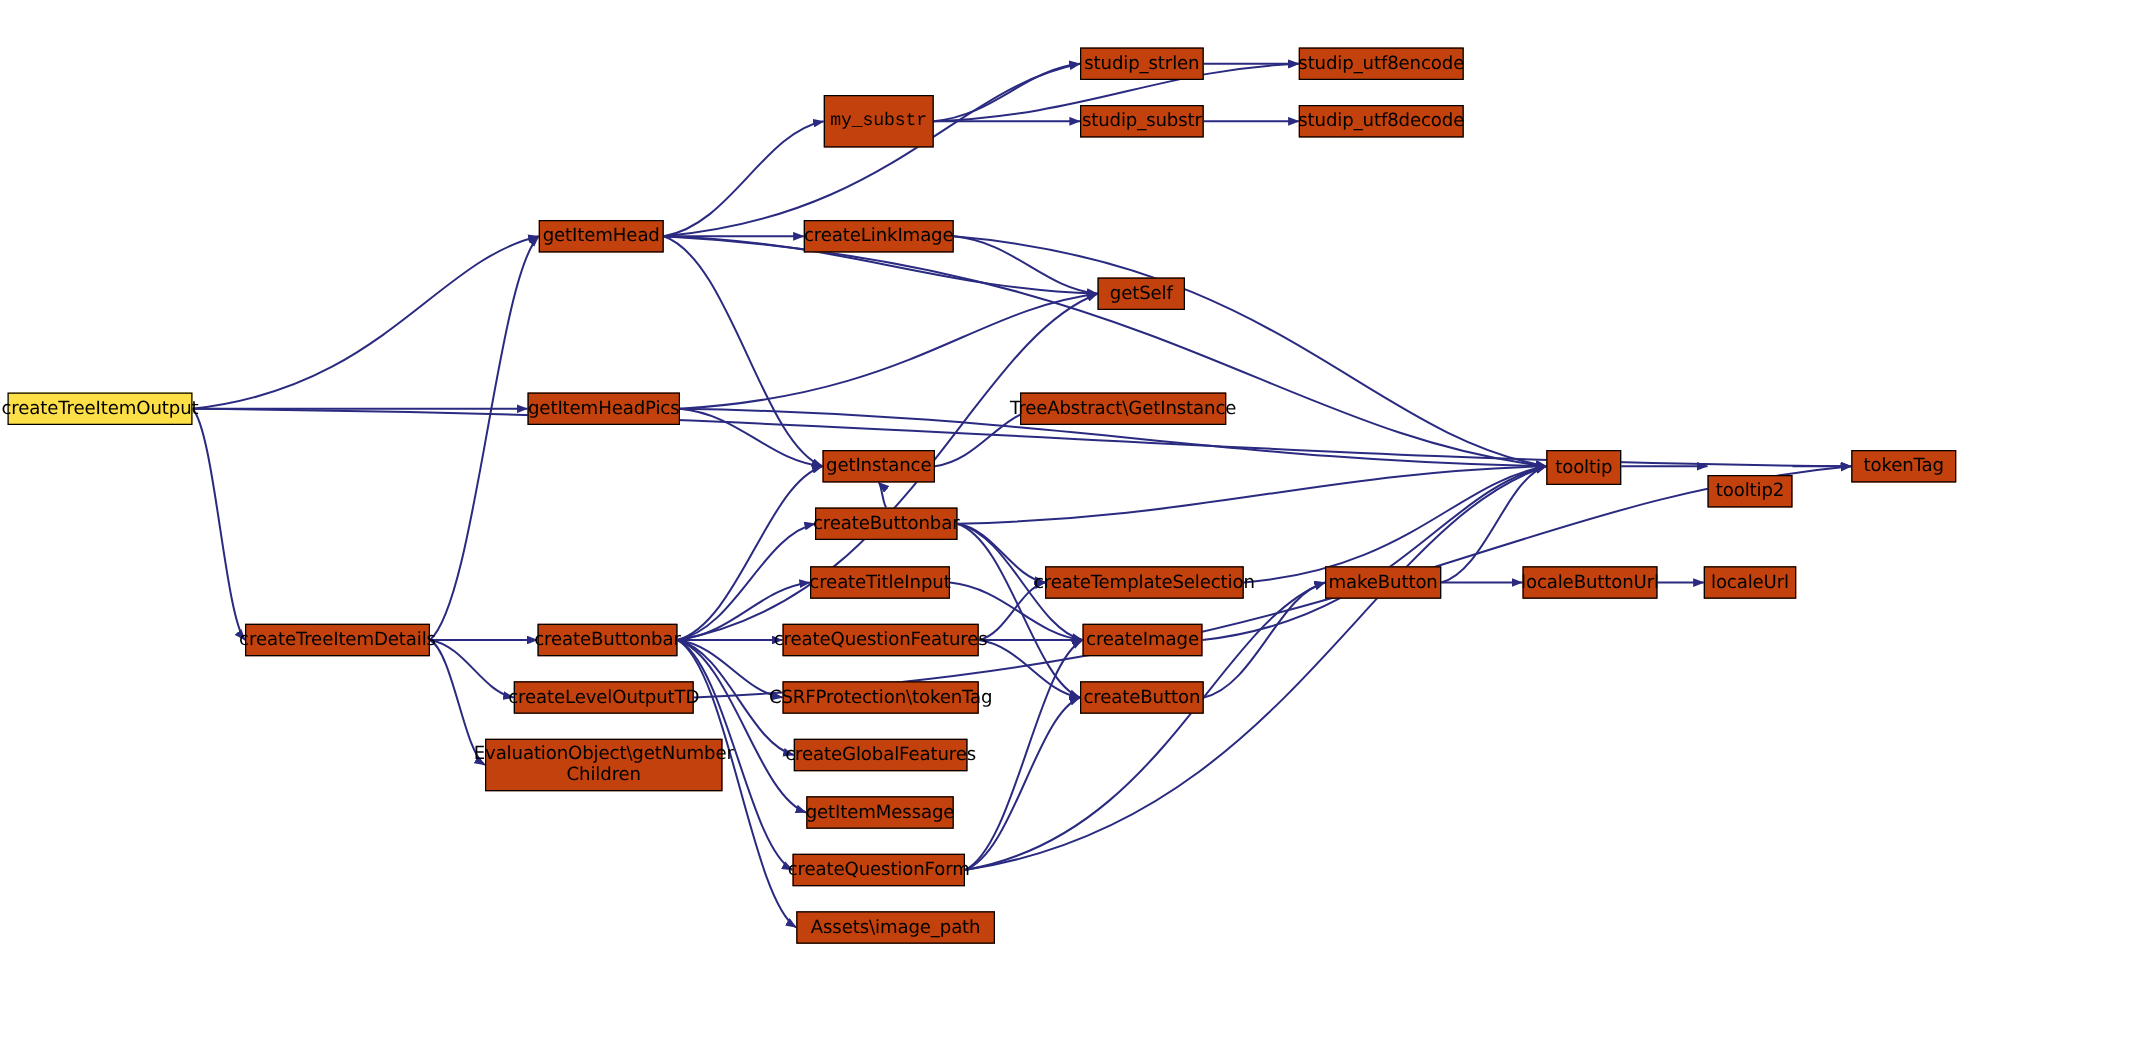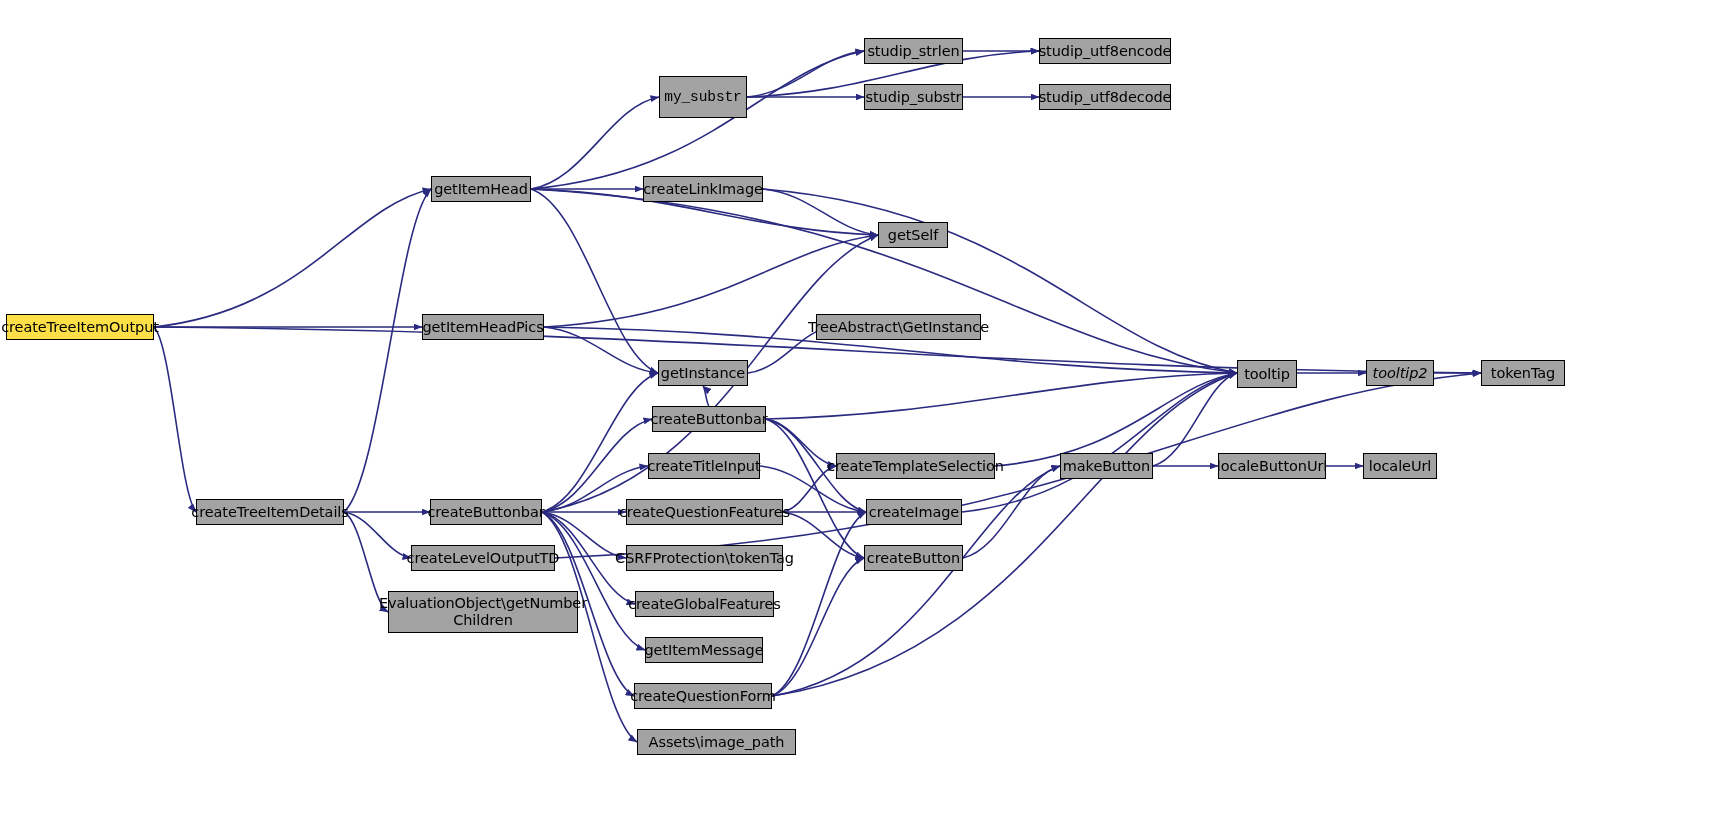--- a/index.html
+++ b/index.html
@@ -1,20 +1,20 @@
 <!DOCTYPE html>
 <html><head>
 <meta charset="utf-8">
 <style>
   html,body{margin:0;padding:0;background:#ffffff;}
   #canvas{position:relative;width:1723px;height:835px;background:#ffffff;
           font-family:"DejaVu Sans","Liberation Sans",sans-serif;overflow:hidden;}
   #edges{position:absolute;left:0;top:0;width:1723px;height:835px;}
   .node{position:absolute;box-sizing:border-box;border:1px solid #000000;
-        background:#a3a3a3;display:flex;align-items:center;justify-content:center;
+        background:#c2410c;display:flex;align-items:center;justify-content:center;
         text-align:center;font-size:14.5px;color:#000000;line-height:1.15;
         white-space:pre-line;letter-spacing:-0.1px;}
   .node.root{background:#fde047;border:1px solid #000000;}
 </style>
 </head>
 <body>
 
 <div id="canvas">
   <svg id="edges" viewBox="0 0 1723 835" xmlns="http://www.w3.org/2000/svg">
     <defs>
@@ -106,18 +106,18 @@
       <div class="node" style="left: 388px; top: 591px; width: 190px; height: 42px;">EvaluationObject\getNumber
 Children</div>
       <div class="node" style="left: 645px; top: 637px; width: 118px; height: 26px;">getItemMessage</div>
       <div class="node" style="left: 634px; top: 683px; width: 138px; height: 26px;">createQuestionForm</div>
       <div class="node" style="left: 637px; top: 729px; width: 159px; height: 26px;">Assets\image_path</div>
       <div class="node" style="left: 836px; top: 453px; width: 159px; height: 26px;">createTemplateSelection</div>
       <div class="node" style="left: 866px; top: 499px; width: 96px; height: 26px;">createImage</div>
       <div class="node" style="left: 864px; top: 545px; width: 99px; height: 26px;">createButton</div>
       <div class="node" style="left: 1060px; top: 453px; width: 93px; height: 26px;">makeButton</div>
       <div class="node" style="left: 1237px; top: 360px; width: 60px; height: 28px;">tooltip</div>
-      <div class="node" style="left: 1366px; top: 360px; width: 68px; height: 26px; font-style: italic;">tooltip2</div>
+      <div class="node" style="left: 1366px; top: 380px; width: 68px; height: 26px;">tooltip2</div>
       <div class="node" style="left: 1481px; top: 360px; width: 84px; height: 26px;">tokenTag</div>
       <div class="node" style="left: 1218px; top: 453px; width: 108px; height: 26px;">localeButtonUrl</div>
       <div class="node" style="left: 1363px; top: 453px; width: 74px; height: 26px;">localeUrl</div>
     </div>
 </div>
 
 </body></html>

